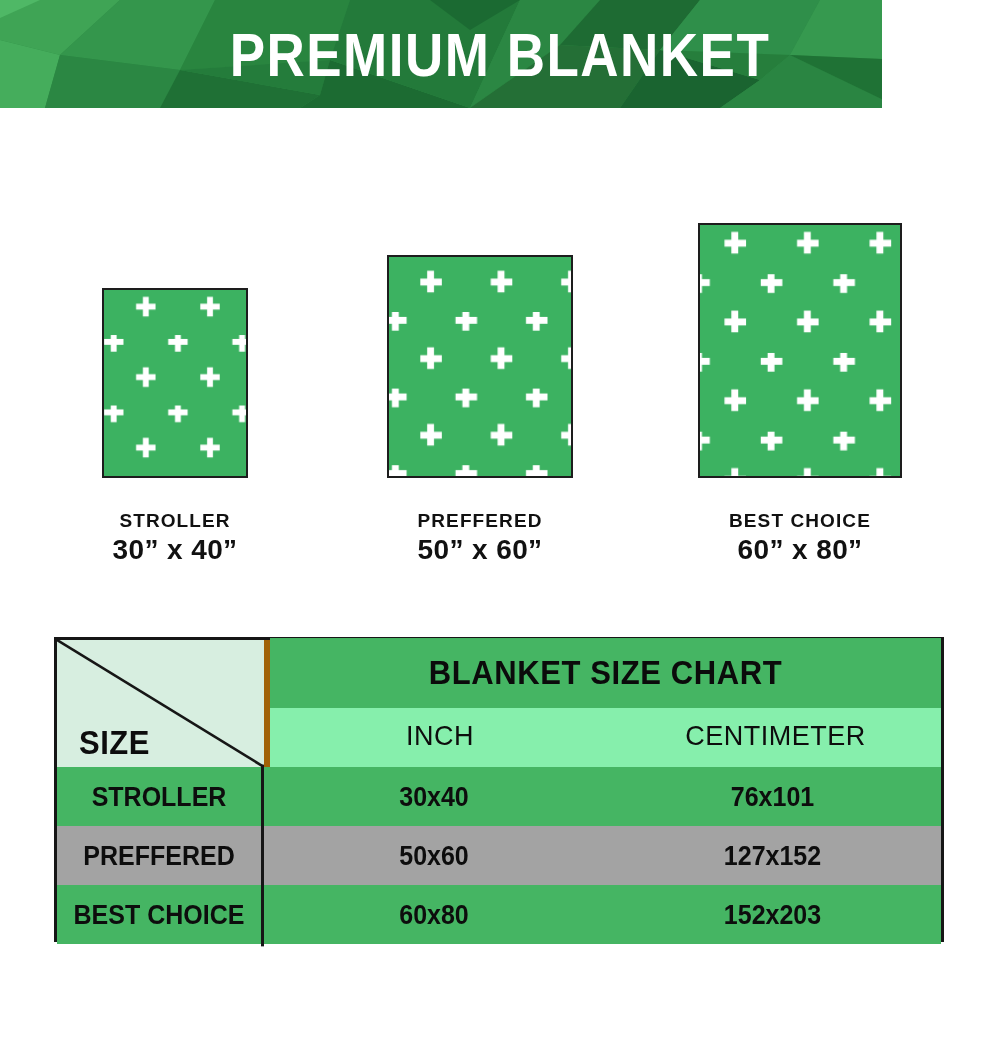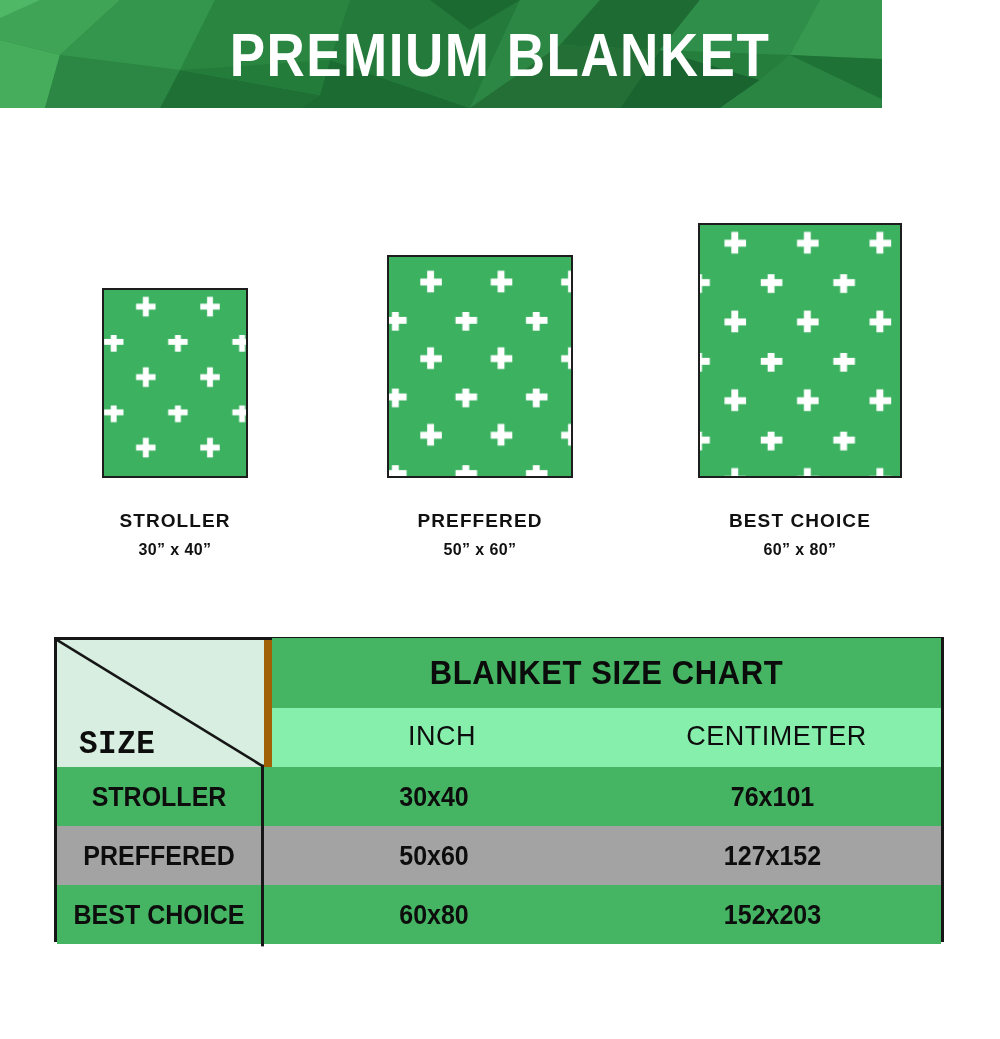--- a/index.html
+++ b/index.html
@@ -85,21 +85,21 @@
     font-weight: bold;
     font-family: "Liberation Sans", sans-serif;
   }
   .swatch-name {
     font-size: 19px;
     letter-spacing: 1.1px;
     line-height: 26px;
     white-space: nowrap;
   }
   .swatch-dims {
-    font-size: 16px;
+    font-size: 28px;
     letter-spacing: 0.4px;
     line-height: 32px;
     white-space: nowrap;
   }
 
   
   #size-table {
     position: absolute;
     left: 54px;
     top: 637px;
@@ -135,24 +135,23 @@
 
   
   #tbl-header-row {
     display: flex;
     width: 100%;
     height: 127px;
   }
   #tbl-corner {
     width: 207px;
     flex: 0 0 207px;
-    border-right: 8px solid #a16207;
+    border-right: 6px solid #a16207;
     background: #D7EEE0;
     position: relative;
-    font-family: Liberation Mono, monospace;
   }
   #tbl-corner-diag {
     position: absolute;
     left: 0; top: 0;
     width: 100%; height: 100%;
     display: block;
   }
   #tbl-corner-label {
     position: absolute;
     left: 22px;

